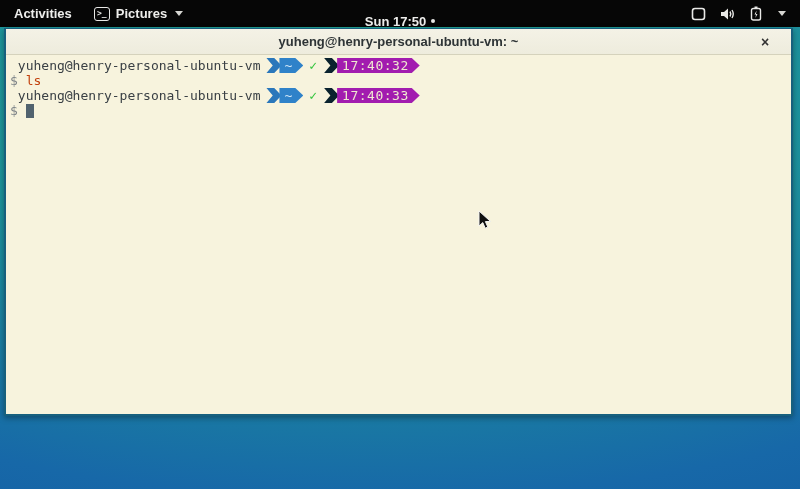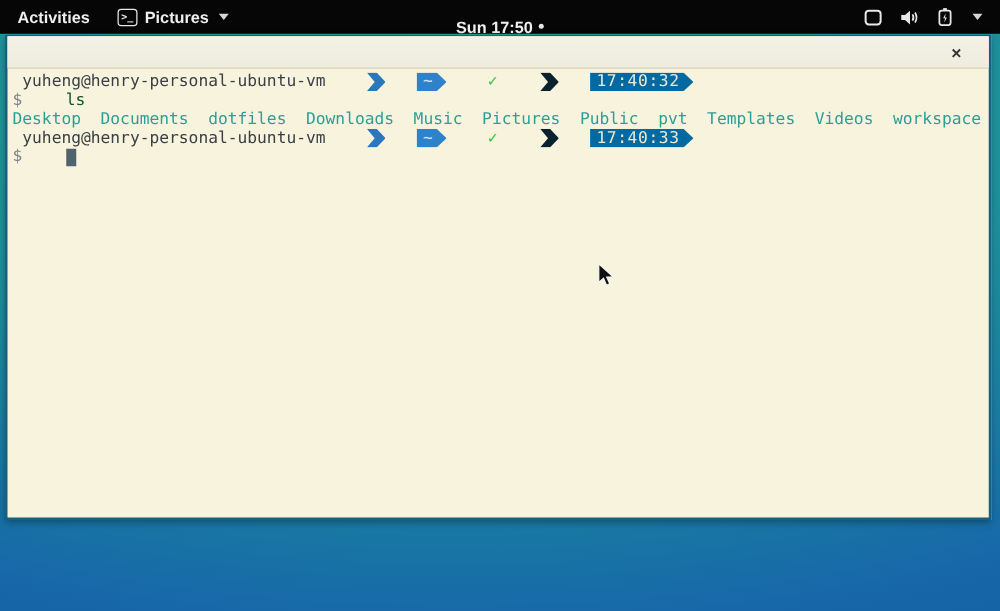--- a/index.html
+++ b/index.html
@@ -56,39 +56,39 @@
   .close-btn {
     position:absolute; right:16px; top:0; height:26px; width:20px;
     display:flex; align-items:center; justify-content:center;
     color:#333; font-size:14px; font-weight:bold; cursor:default;
   }
 
   .term {
     flex:1; padding:3px 4px; overflow:hidden;
     font-family:"DejaVu Sans Mono", monospace; font-size:13px; line-height:15px; color:#30363a;
   }
-  .tline { display:flex; align-items:center; height:15px; white-space:pre;gap:27px; }
+  .tline { display:flex; align-items:center; height:15px; white-space:pre; }
   .prompt-user { color:#3a4045; }
   .dollar { color:#7d8387; }
-  .cmd { color:#14532d; }
+  .cmd { color:#c2410c; }
   .dirs { color:#2d9e99; }
 
   
   .pl-chevron {
     display:inline-block; width:15px; height:15px; margin-left:6px;
     clip-path:polygon(0 0, 52% 0, 100% 50%, 52% 100%, 0 100%, 42% 50%);
   }
   .pl-chevron.blue { background:#2a77bb; }
   .pl-chevron.dark { background:#0a222e; margin-left:4px; }
   .pl-box {
     display:inline-block; height:15px; line-height:15px; padding:0 11px 0 5px;
     clip-path:polygon(0 0, calc(100% - 8px) 0, 100% 50%, calc(100% - 8px) 100%, 0 100%);
   }
   .pl-box.blue { background:#2f82c9; color:#cfe6f7; margin-left:-2px; }
-  .pl-box.dark { background:#0369a1; color:#efe9d0; margin-left:-2px; letter-spacing:.5px; }
+  .pl-box.dark { background:#a21caf; color:#efe9d0; margin-left:-2px; letter-spacing:.5px; }
   .check { color:#33c43c; font-weight:bold; margin:0 3px 0 6px; }
 
   .cursor-block { display:inline-block; width:8px; height:14px; background:#51626e; vertical-align:-2px; }
 
   
   .pointer { position:absolute; left:478px; top:210px; pointer-events:none; }
 </style>
 </head>
 <body>
 
@@ -124,40 +124,40 @@
         <rect x="1.5" y="2.5" width="9" height="11.5" rx="1.8" fill="none" stroke="#e8e8e6" stroke-width="1.4"></rect>
         <polygon points="6.6,4.5 4.5,8.5 6,8.5 5.4,12 7.5,8 6,8" fill="#e8e8e6"></polygon>
       </svg>
     </span>
     <span class="caret-down"></span>
   </div>
 </div>
 
 <div class="window">
   <div class="titlebar">
+    <span class="titlebar-title">yuheng@henry-personal-ubuntu-vm: ~</span>
     <span class="close-btn">×</span>
   </div>
 
   <div class="term">
 
     <div class="tline">
       <span class="prompt-user"> yuheng@henry-personal-ubuntu-vm</span>
       <span class="pl-chevron blue"></span>
       <span class="pl-box blue">~</span>
       <span class="check">✓</span>
       <span class="pl-chevron dark"></span>
       <span class="pl-box dark">17:40:32</span>
     </div>
 
     <div class="tline">
       <span class="dollar">$ </span>
       <span class="cmd">ls</span>
     </div>
 
-    <div class="tline dirs">Desktop  Documents  dotfiles  Downloads  Music  Pictures  Public  pvt  Templates  Videos  workspace</div>
 
     <div class="tline">
       <span class="prompt-user"> yuheng@henry-personal-ubuntu-vm</span>
       <span class="pl-chevron blue"></span>
       <span class="pl-box blue">~</span>
       <span class="check">✓</span>
       <span class="pl-chevron dark"></span>
       <span class="pl-box dark">17:40:33</span>
     </div>
 

